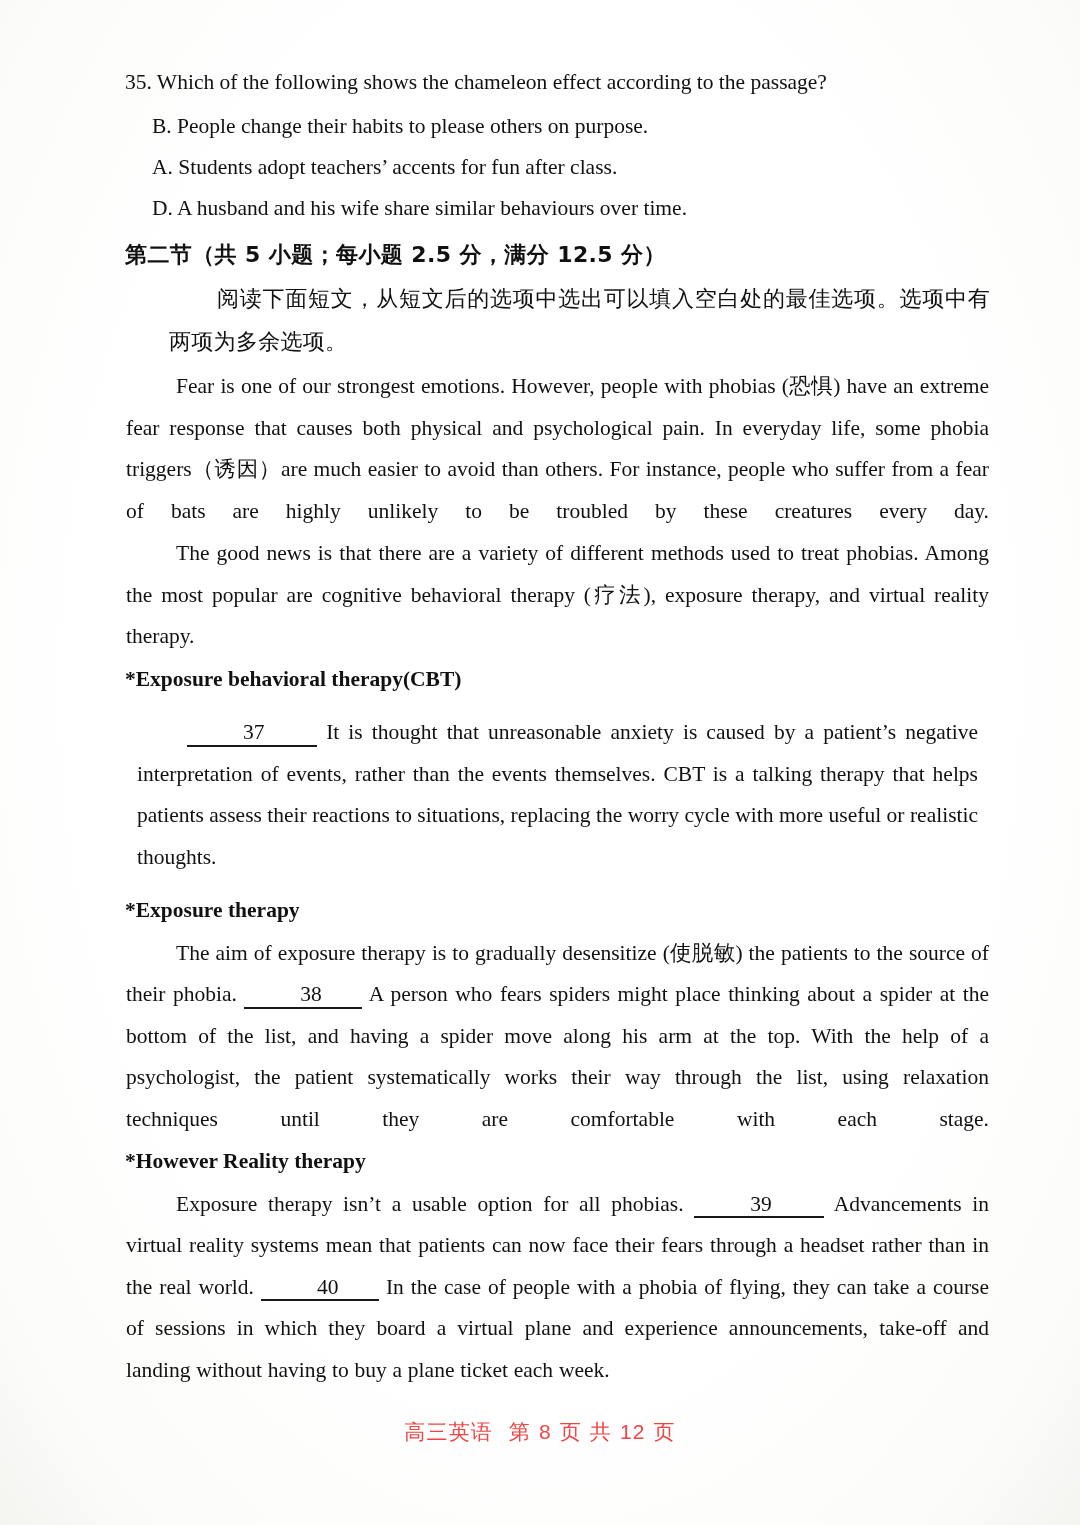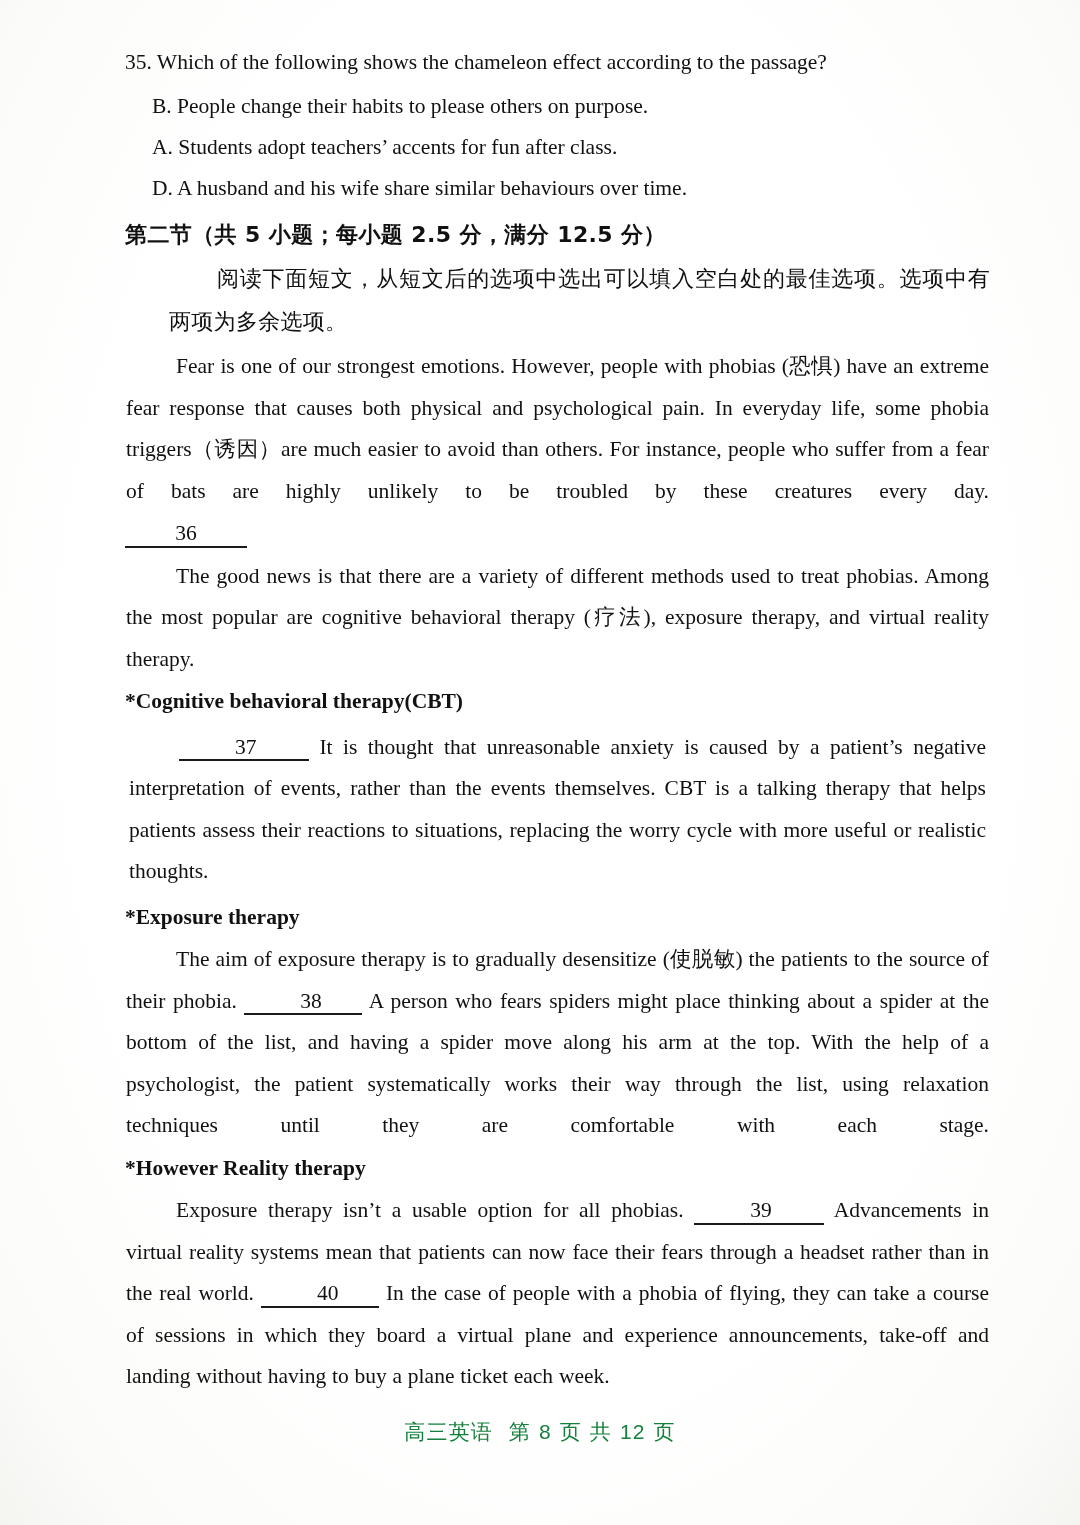--- a/index.html
+++ b/index.html
@@ -21,21 +21,21 @@
     inset: 0;
     background:
       radial-gradient(ellipse at 50% 45%, #ffffff 60%, #fbfbf9 88%, #f4f4f1 100%);
   }
   .page {
     position: absolute;
     left: 0; top: 0;
     width: 1080px;
     height: 1525px;
     box-sizing: border-box;
-    padding: 40px 90px 0 125px;
+    padding: 60px 90px 0 125px;
   }
   .q-stem {
     font-size: 21.5px;
     line-height: 44px;
     margin: 0 0 2px 0;
   }
   .option {
     font-size: 21.5px;
     line-height: 41px;
     margin-left: 27px;
@@ -99,39 +99,39 @@
   }
   .blank-36 {
     display: inline-block;
     width: 122px;
     border-bottom: 2.4px solid #1a1a1a;
     text-align: center;
     line-height: 1.15;
   }
 
   .blank-line-37 {
-    margin: 4px;
+    margin: 12px;
     font-size: 21.5px;
     line-height: 41.5px;
     text-align: justify;
     text-align-last: justify;
     text-indent: 50px;
   }
 
   
   .footer {
     position: absolute;
     left: 0;
     right: 0;
     top: 1418px;
     text-align: center;
     font-size: 21px;
     font-family: "DejaVu Sans", "Liberation Sans", sans-serif;
     letter-spacing: 1.2px;
-    color: #15803d;
+    color: #ef4444;
   }
   .footer .num { font-family: "Liberation Sans", sans-serif; }
 
   .spacer-2 { height: 2px; }
 </style>
 </head>
 <body>
 
 <div class="paper"></div>
 
@@ -144,27 +144,24 @@
   <div class="option">D. A husband and his wife share similar behaviours over time.</div>
 
   <div class="cn-head">第二节（共 5 小题；每小题 2.5 分，满分 12.5 分）</div>
 
   <div class="cn-body indent">阅读下面短文，从短文后的选项中选出可以填入空白处的最佳选项。选项中有两项为多余选项。</div>
 
   <div class="spacer-2"></div>
 
   <div class="para indent lastfull">Fear is one of our strongest emotions. However, people with phobias (恐惧) have an extreme fear response that causes both physical and psychological pain. In everyday life, some phobia triggers（诱因）are much easier to avoid than others. For instance, people who suffer from a fear of bats are highly unlikely to be troubled by these creatures every day.</div>
 
-  <div class="blank-line-36">
-    <span class="blank-36">36</span>
-  </div>
 
   <div class="para indent lastfull">The good news is that there are a variety of different methods used to treat phobias. Among the most popular are cognitive behavioral therapy (疗法), exposure therapy, and virtual reality therapy.</div>
 
-  <div class="sub-head">*Cognitive behavioral therapy(CBT)</div>
+  <div class="sub-head">*Exposure behavioral therapy(CBT)</div>
 
   <div class="blank-line-37"><span class="blank w-lg">37</span> <span>It is thought that unreasonable anxiety is caused by a patient’s negative interpretation of events, rather than the events themselves. CBT is a talking therapy that helps patients assess their reactions to situations, replacing the worry cycle with more useful or realistic thoughts.</span></div>
 
   <div class="sub-head">*Exposure therapy</div>
 
   <div class="para indent lastfull"><span>The aim of exposure therapy is to gradually desensitize (使脱敏) the patients to the source of their phobia.</span> <span class="blank w-md">38</span> <span>A person who fears spiders might place thinking about a spider at the bottom of the list, and having a spider move along his arm at the top. With the help of a psychologist, the patient systematically works their way through the list, using relaxation techniques until they are comfortable with each stage.</span></div>
 
   <div class="sub-head">*However Reality therapy</div>
 
   <div class="para indent"><span>Exposure therapy isn’t a usable option for all phobias.</span> <span class="blank w-lg">39</span> <span>Advancements in virtual reality systems mean that patients can now face their fears through a headset rather than in the real world.</span> <span class="blank w-md">40</span> <span>In the case of people with a phobia of flying, they can take a course of sessions in which they board a virtual plane and experience announcements, take-off and landing without having to buy a plane ticket each week.</span></div>

